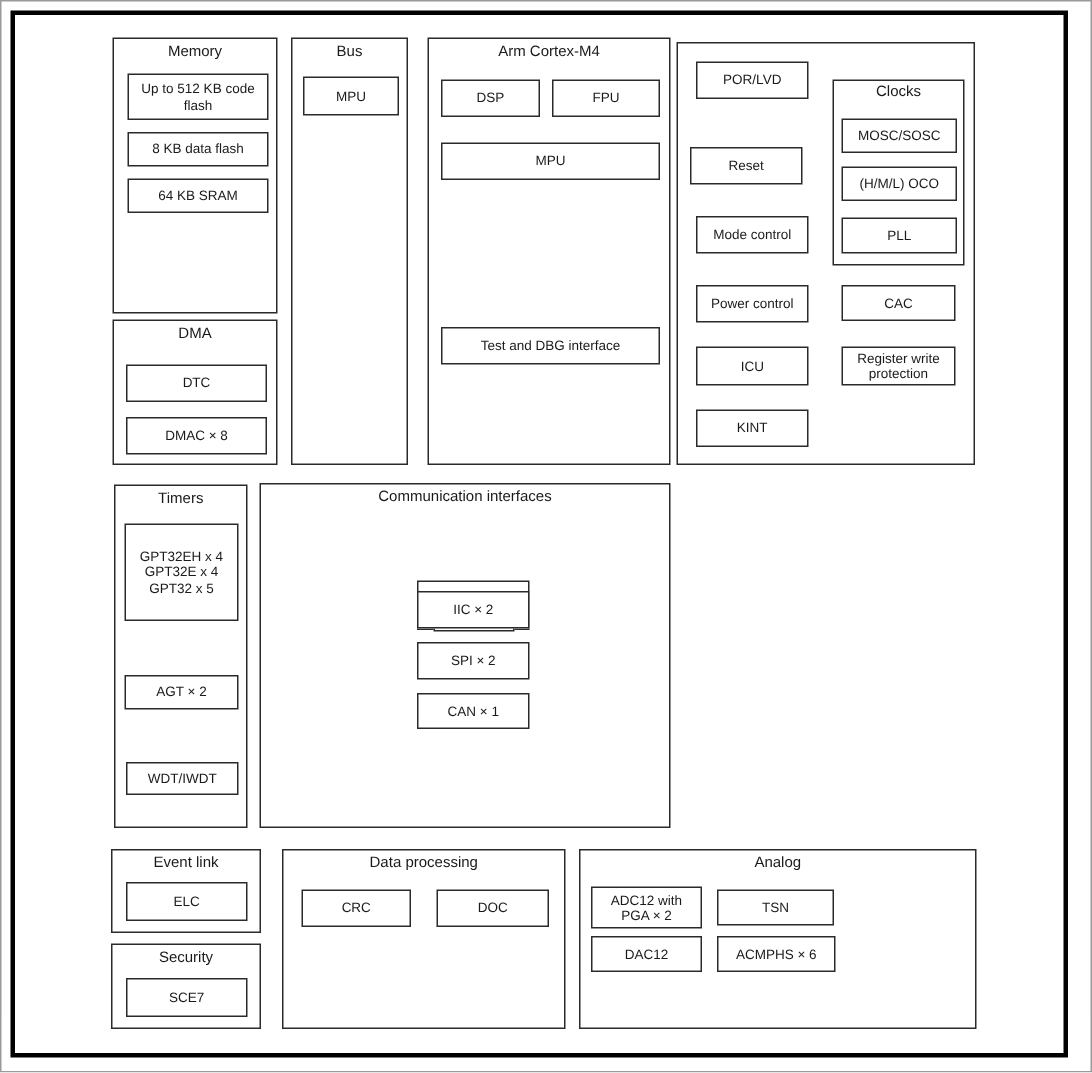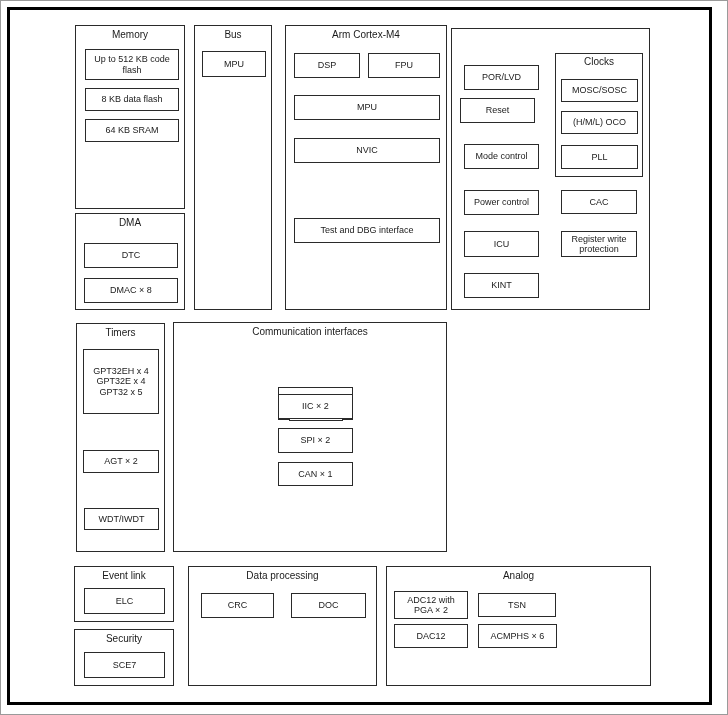--- a/index.html
+++ b/index.html
@@ -59,26 +59,25 @@
   <div class="blk" style="left:194px;top:25px;width:78px;height:285px">
     <div class="bt">Bus</div>
     <div class="bx" style="left:7px;top:25px;width:64px;height:26px">MPU</div>
   </div>
 
   <div class="blk" style="left:285px;top:25px;width:162px;height:285px">
     <div class="bt">Arm Cortex-M4</div>
     <div class="bx" style="left:8px;top:27px;width:66px;height:25px">DSP</div>
     <div class="bx" style="left:82px;top:27px;width:72px;height:25px">FPU</div>
     <div class="bx" style="left:8px;top:69px;width:146px;height:25px">MPU</div>
-    <div class="bx" style="left:8px;top:112px;width:146px;height:25px">NVIC</div>
     <div class="bx" style="left:8px;top:192px;width:146px;height:25px">Test and DBG interface</div>
   </div>
 
   <div class="blk" style="left:451px;top:28px;width:199px;height:282px">
-    <div class="bx" style="left:12px;top:36px;width:75px;height:25px">POR/LVD</div>
+    <div class="bx" style="left:12px;top:12px;width:75px;height:25px">POR/LVD</div>
     <div class="bx" style="left:8px;top:69px;width:75px;height:25px">Reset</div>
     <div class="bx" style="left:12px;top:115px;width:75px;height:25px">Mode control</div>
     <div class="bx" style="left:12px;top:161px;width:75px;height:25px">Power control</div>
     <div class="bx" style="left:12px;top:202px;width:75px;height:26px">ICU</div>
     <div class="bx" style="left:12px;top:244px;width:75px;height:25px">KINT</div>
 
     <div class="blk" style="left:103px;top:24px;width:88px;height:124px">
       <div class="bt" style="padding-top:2px">Clocks</div>
       <div class="bx" style="left:5px;top:25px;width:77px;height:23px">MOSC/SOSC</div>
       <div class="bx" style="left:5px;top:57px;width:77px;height:23px">(H/M/L) OCO</div>

